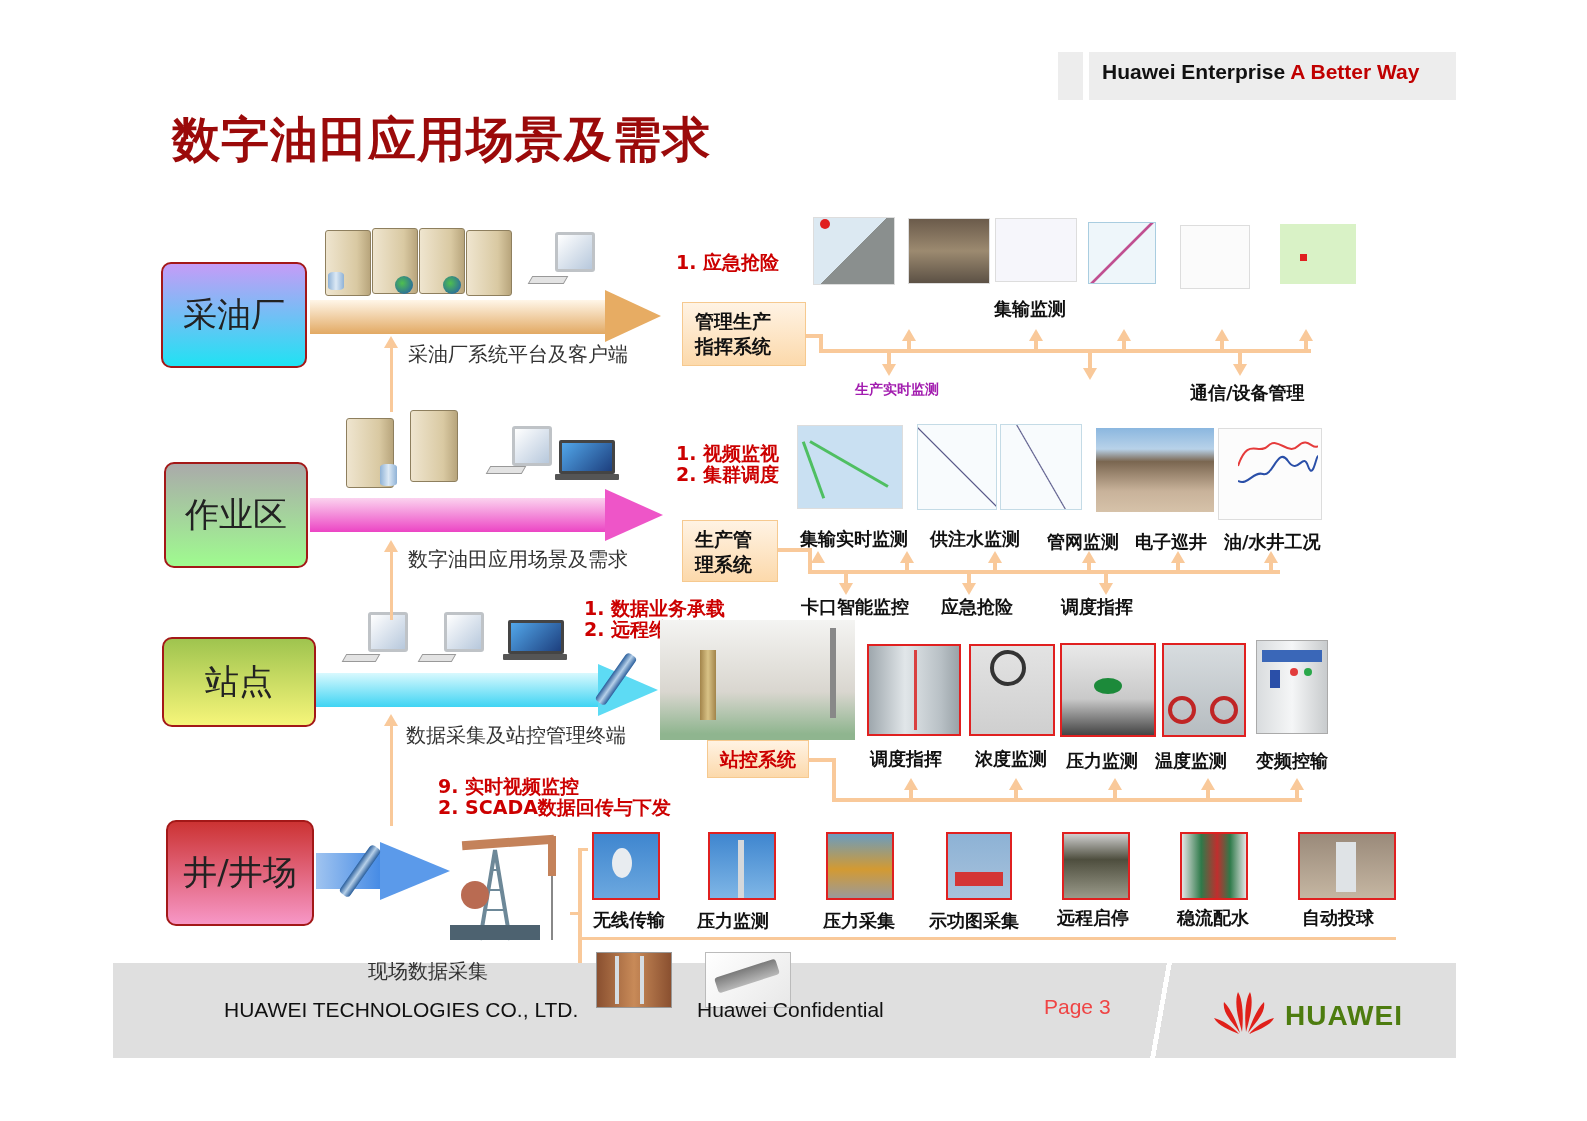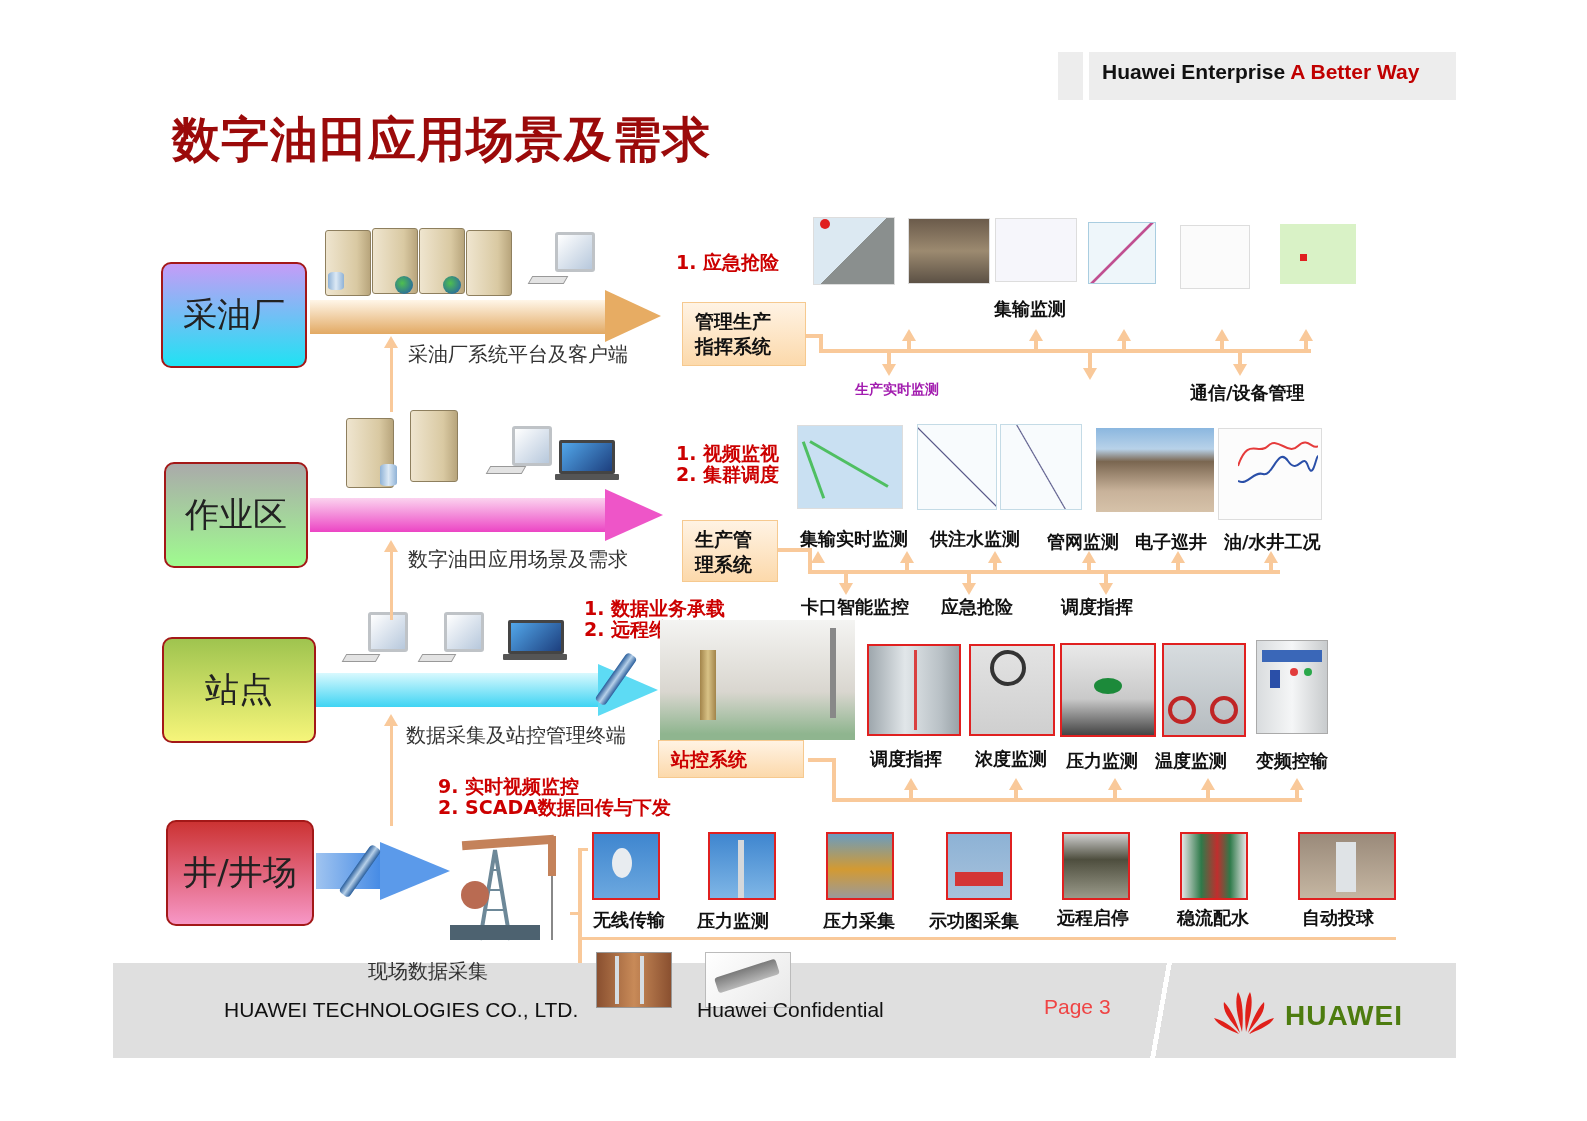--- a/index.html
+++ b/index.html
@@ -11,21 +11,21 @@
   .hdr-gap { left: 1083px; top: 52px; width: 6px; height: 48px; background: #fff; }
   .hdr-text { left: 1102px; top: 60px; font-family: "Liberation Sans", sans-serif; font-weight: bold; font-size: 21px; color: #111; white-space: nowrap; }
   .hdr-text .red { color: #c00000; }
 
   .title { left: 172px; top: 108px; font-size: 48px; color: #9b0a0a; font-weight: bold; letter-spacing: 1px; white-space: nowrap; }
 
   
   .lvl { border: 2px solid #a31818; border-radius: 10px; display: flex; align-items: center; justify-content: center; font-family: "DejaVu Serif", serif; font-size: 34px; color: #222; }
   .lvl1 { left: 161px; top: 262px; width: 146px; height: 106px; background: linear-gradient(#c59cf7, #20e2f3); }
   .lvl2 { left: 164px; top: 462px; width: 144px; height: 106px; background: linear-gradient(#aaaaaa, #9ffb8f); }
-  .lvl3 { left: 162px; top: 637px; width: 154px; height: 106px; background: linear-gradient(#9fc44f, #f6f57a); text-align: right; }
+  .lvl3 { left: 162px; top: 637px; width: 154px; height: 90px; background: linear-gradient(#9fc44f, #f6f57a); text-align: right; }
   .lvl4 { left: 166px; top: 820px; width: 148px; height: 106px; background: linear-gradient(#cc3333, #f797c6); }
 
   
   .band { height: 34px; }
   .arrow-head { width: 0; height: 0; border-top: 26px solid transparent; border-bottom: 26px solid transparent; }
   .band1 { left: 310px; top: 300px; width: 300px; background: linear-gradient(#fff6e8, #e2a963); }
   .head1 { left: 605px; top: 290px; border-left: 56px solid #e7ac63; }
   .band2 { left: 310px; top: 498px; width: 300px; background: linear-gradient(#fbd3ef, #ec45c4); }
   .head2 { left: 605px; top: 489px; border-left: 58px solid #ee55c8; }
   .band3 { left: 316px; top: 673px; width: 288px; background: linear-gradient(#d8f9fe, #3fd4f3); }
@@ -220,21 +220,21 @@
 <div class="abs caption" style="left:406px;top:722px;">数据采集及站控管理终端</div>
 <div class="abs req" style="left:584px;top:598px;">
   <div>1. 数据业务承载</div>
   <div>2. 远程维护管理</div>
 </div>
 
 <div class="abs" style="left:660px;top:620px;width:195px;height:120px;background:linear-gradient(#f4f4f2,#d9d6cf 60%,#8fb58f 95%);filter:blur(0.5px);"></div>
 <div class="abs" style="left:700px;top:650px;width:16px;height:70px;background:linear-gradient(90deg,#a2844a,#d8c286,#a2844a);"></div>
 <div class="abs" style="left:830px;top:628px;width:6px;height:90px;background:#888;"></div>
 
-<div class="abs sysbox red" style="left:658px;top:740px;width:146px;height:38px;">
+<div class="abs sysbox red" style="left:707px;top:740px;width:102px;height:38px;">
   <div>站控系统</div>
 </div>
 <div class="abs bus" style="left:808px;top:758px;width:28px;height:4px;"></div>
 <div class="abs bus" style="left:832px;top:758px;width:4px;height:44px;"></div>
 <div class="abs bus" style="left:832px;top:798px;width:470px;height:4px;"></div>
 <div class="abs tick-up" style="left:904px;top:778px;"></div>
 <div class="abs bus" style="left:909px;top:788px;width:4px;height:12px;"></div>
 <div class="abs tick-up" style="left:1009px;top:778px;"></div>
 <div class="abs bus" style="left:1014px;top:788px;width:4px;height:12px;"></div>
 <div class="abs tick-up" style="left:1108px;top:778px;"></div>

